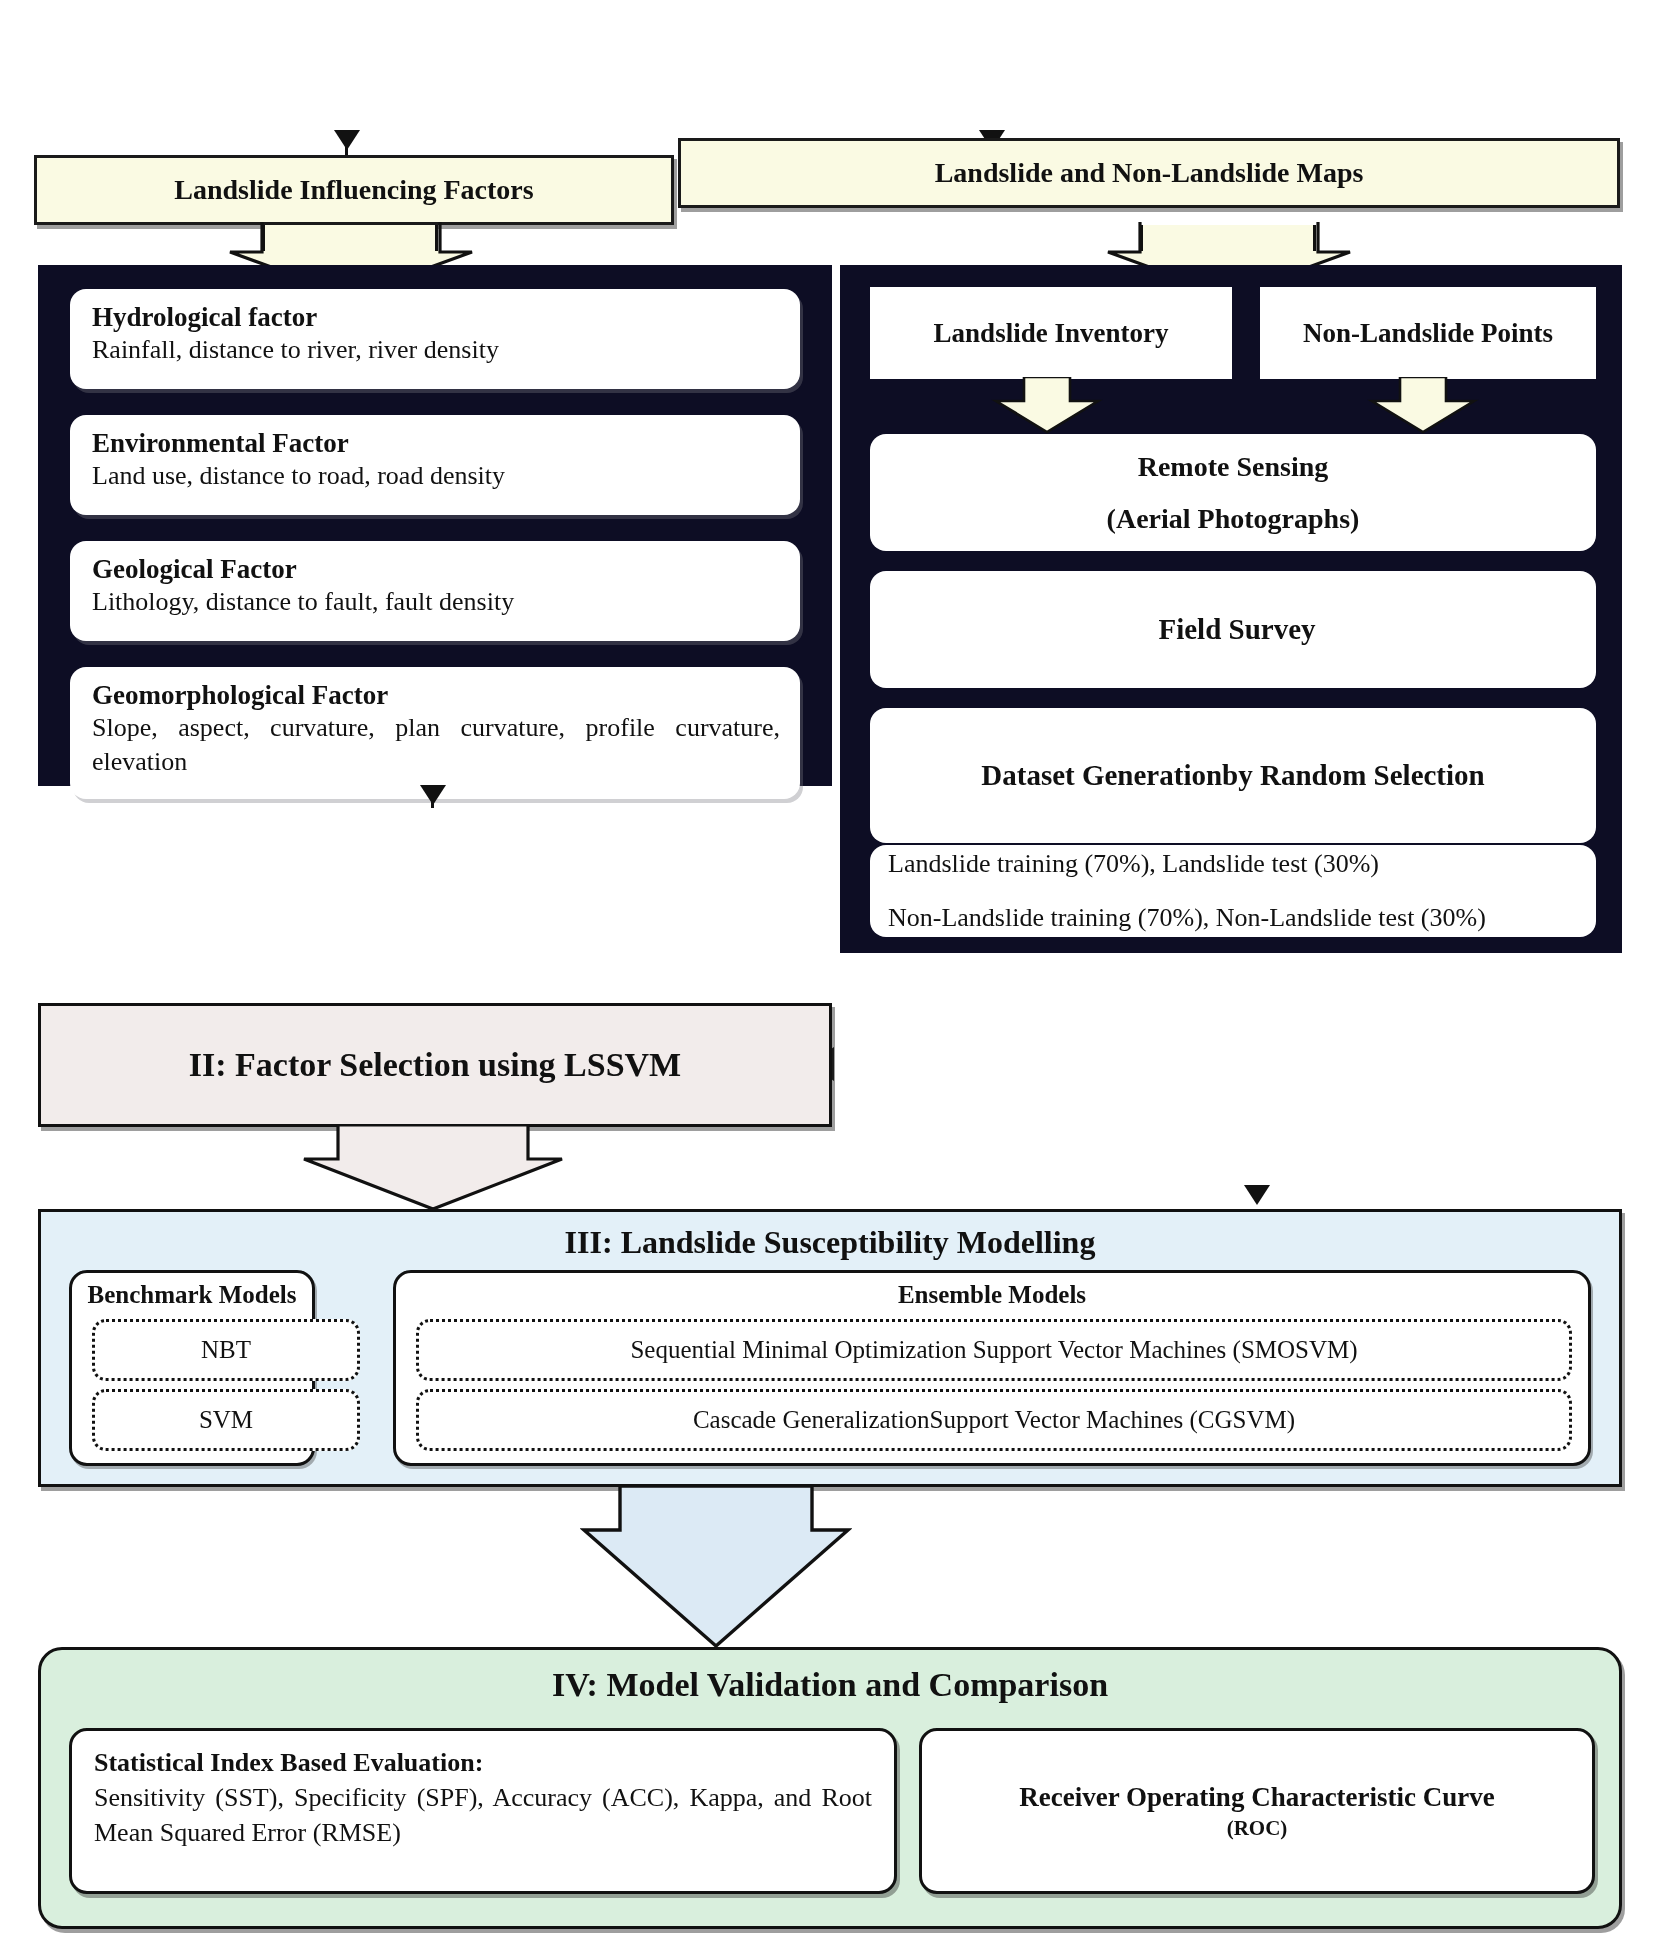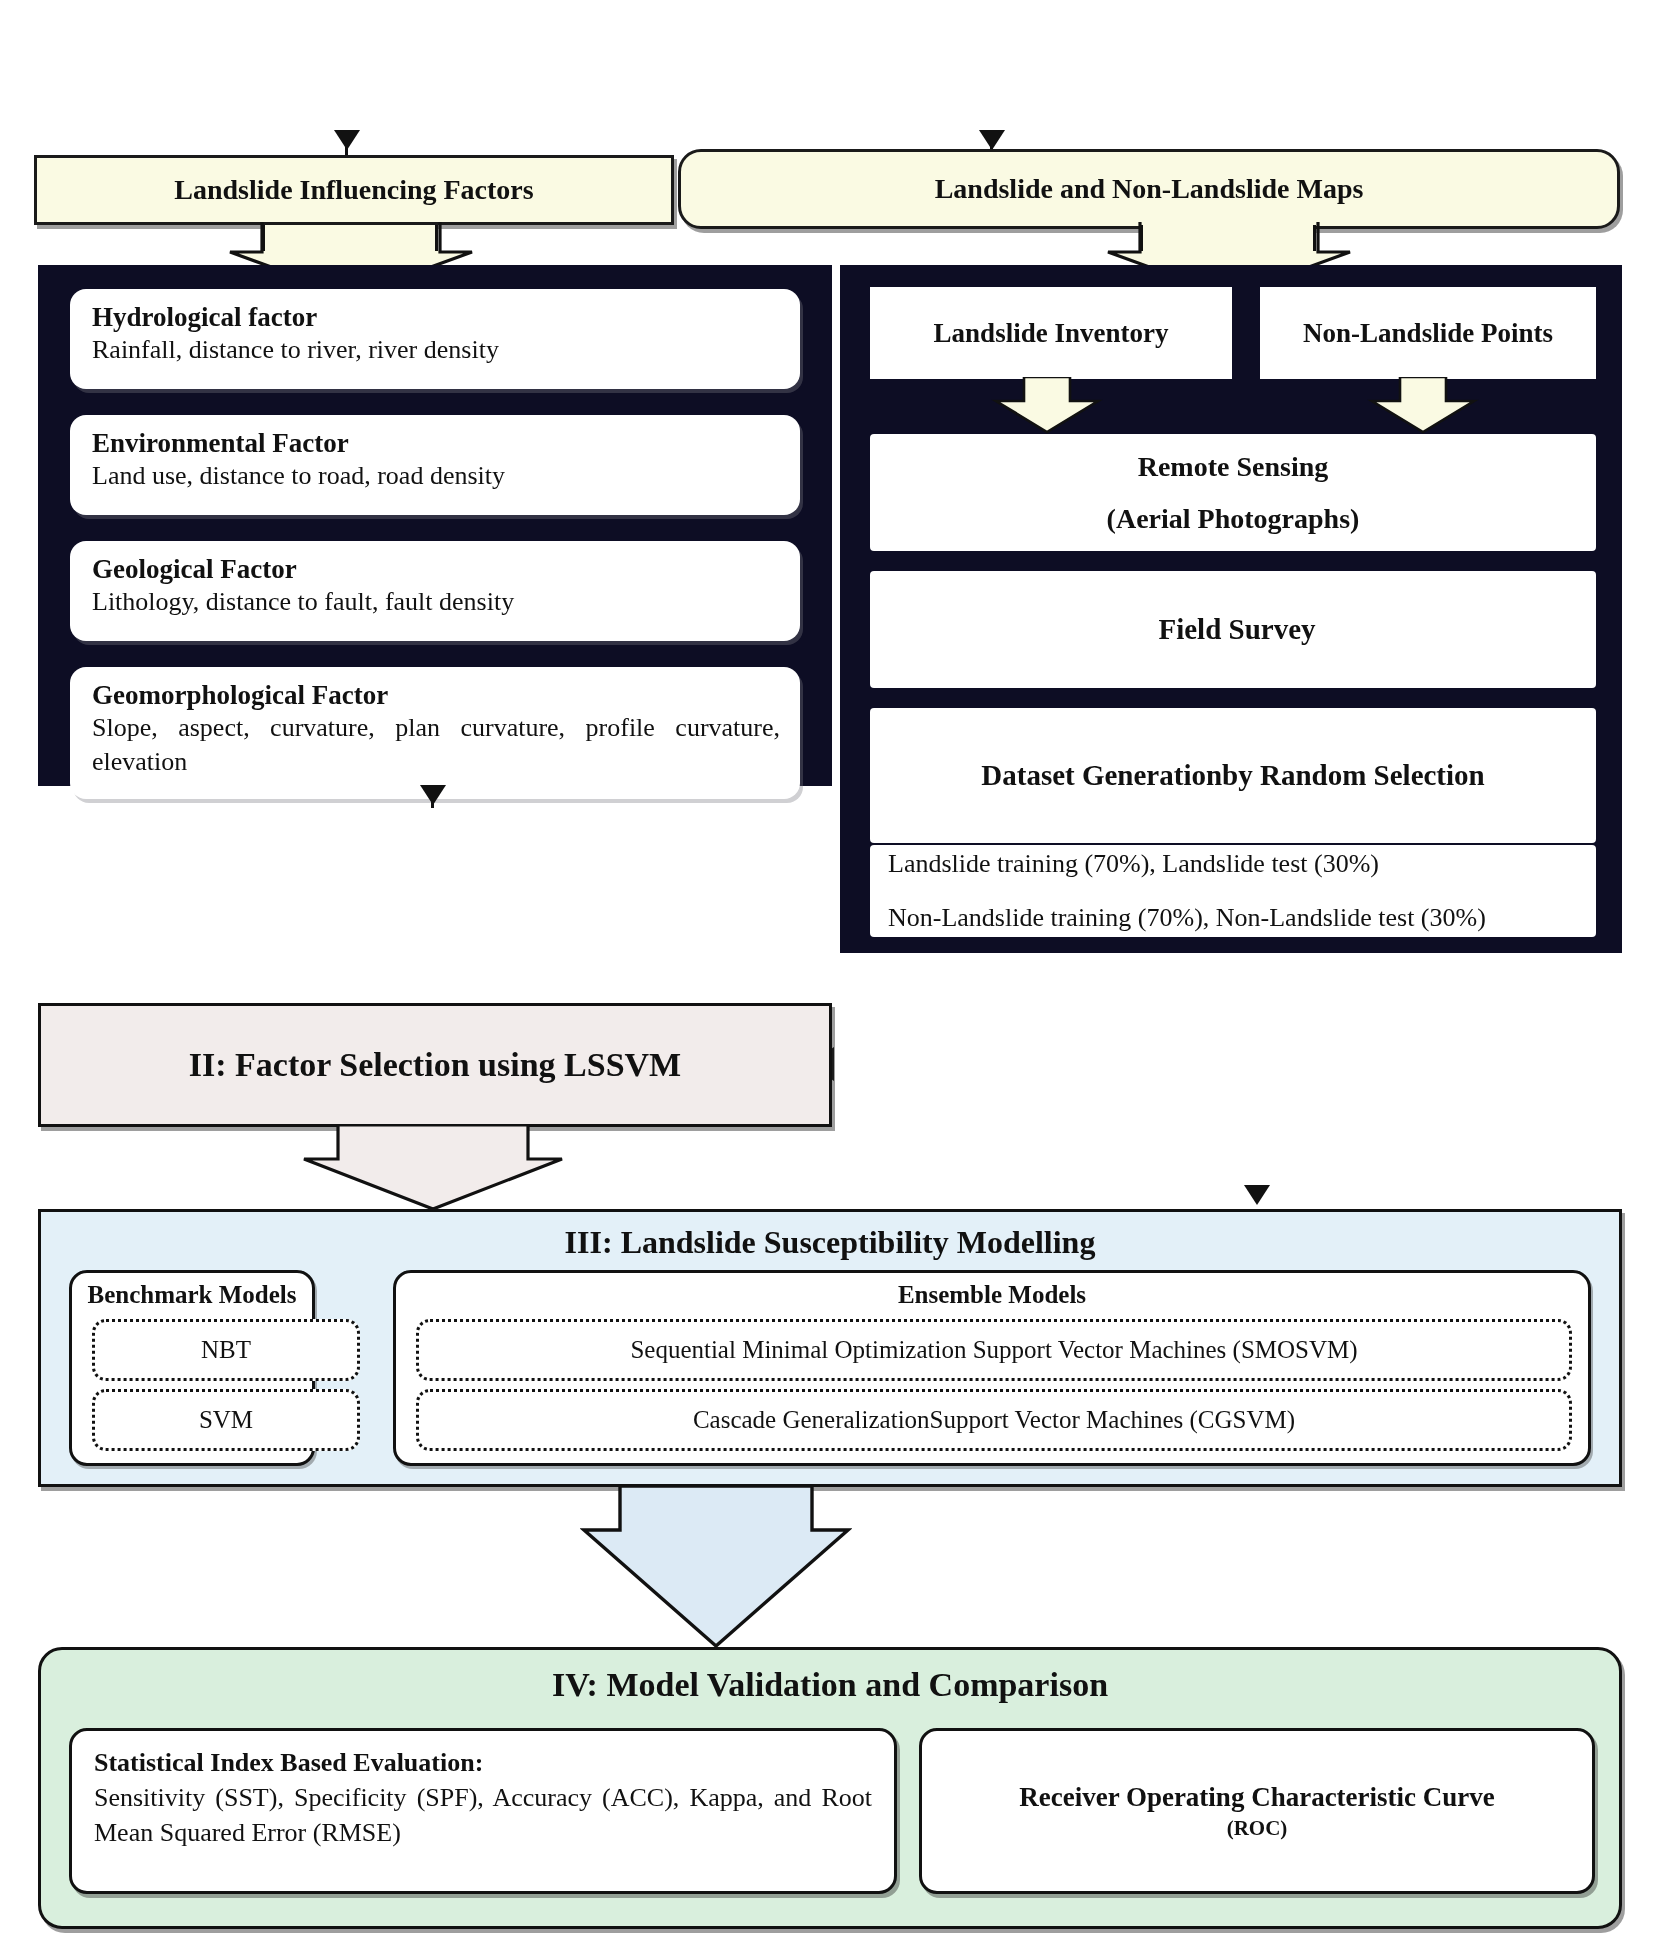--- a/index.html
+++ b/index.html
@@ -20,21 +20,21 @@
     padding:0 46px;
   }
 
   
   .hdrbox{
     background:#fafae3;border:3px solid #1a1a1a;
     box-shadow:3px 4px 0 rgba(40,40,40,.45);
     font-size:28px;font-weight:bold;color:#111;
   }
   .hdr-left{left:34px;top:155px;width:640px;height:70px;}
-  .hdr-right{left:678px;top:149px;width:942px;height:80px;border-radius:23px;}
+  .hdr-right{left:678px;top:138px;width:942px;height:70px;}
 
   
   .thin-line{background:#111;width:3px;}
   .tri-down{
     width:0;height:0;border-left:13px solid transparent;
     border-right:13px solid transparent;border-top:20px solid #111;
   }
   .tri-left{
     width:0;height:0;border-top:17px solid transparent;
     border-bottom:17px solid transparent;border-right:26px solid #111;
@@ -58,21 +58,21 @@
     background:#ffffff;border-radius:16px;
     box-shadow:3px 4px 0 rgba(120,120,130,.35);
     color:#111;
   }
   .wcard .t1{font-size:27px;font-weight:bold;line-height:1.2;}
   .wcard .t2{font-size:26px;line-height:1.28;}
   .wcard-pad{padding:12px 20px 12px 22px;}
 
   
   .wcard-sq{background:#fff;color:#111;}
-  .wcard-sq.rounded{border-radius:4px;gap:20px;}
+  .wcard-sq.rounded{border-radius:16px;gap:20px;}
 
   
   .stage2{
     left:38px;top:1003px;width:794px;height:124px;
     background:#f2eceb;border:3px solid #111;
     box-shadow:3px 4px 0 rgba(40,40,40,.45);
     font-size:34px;font-weight:bold;color:#111;
   }
 
   

